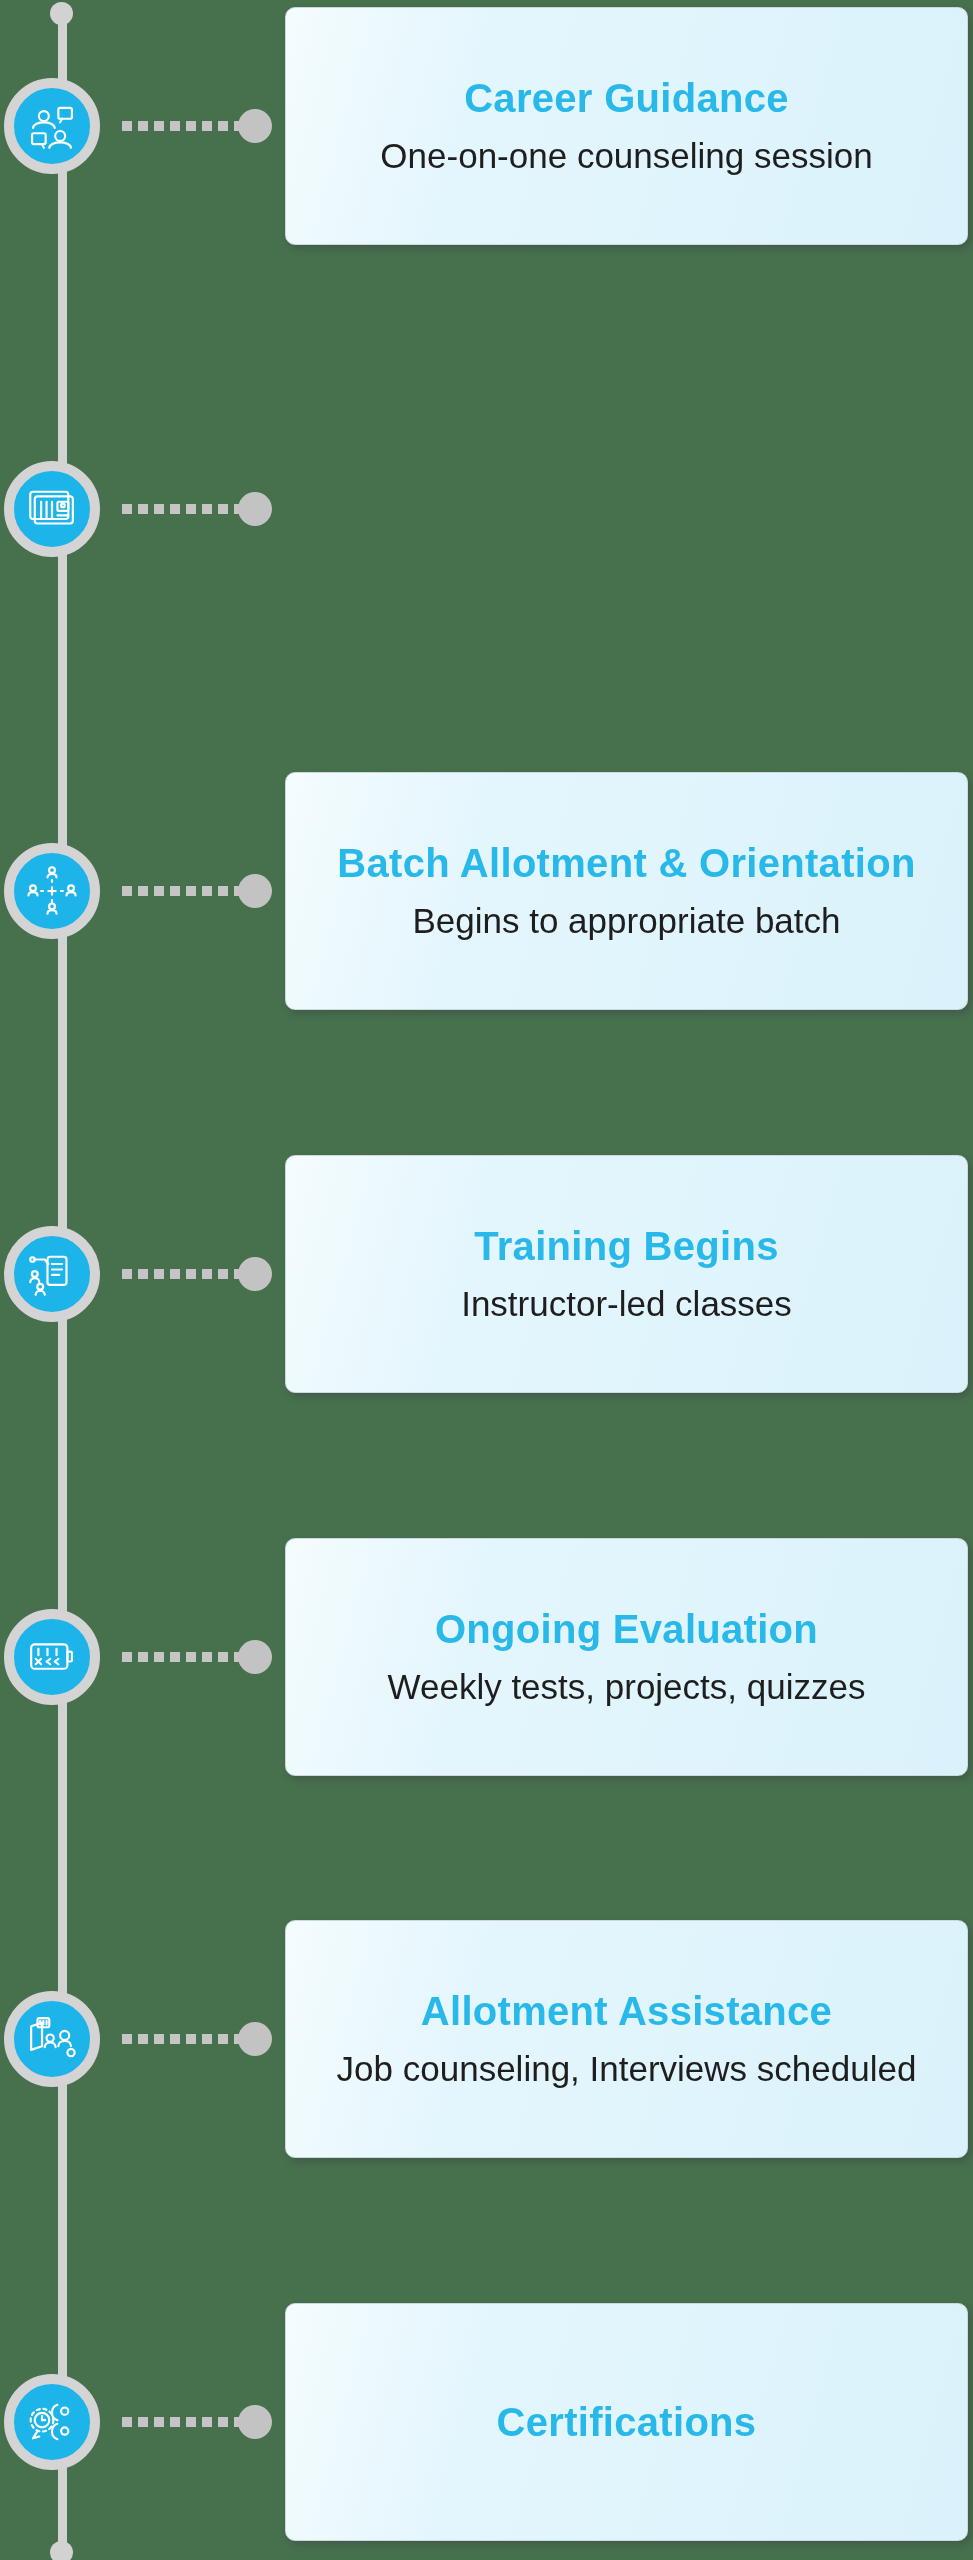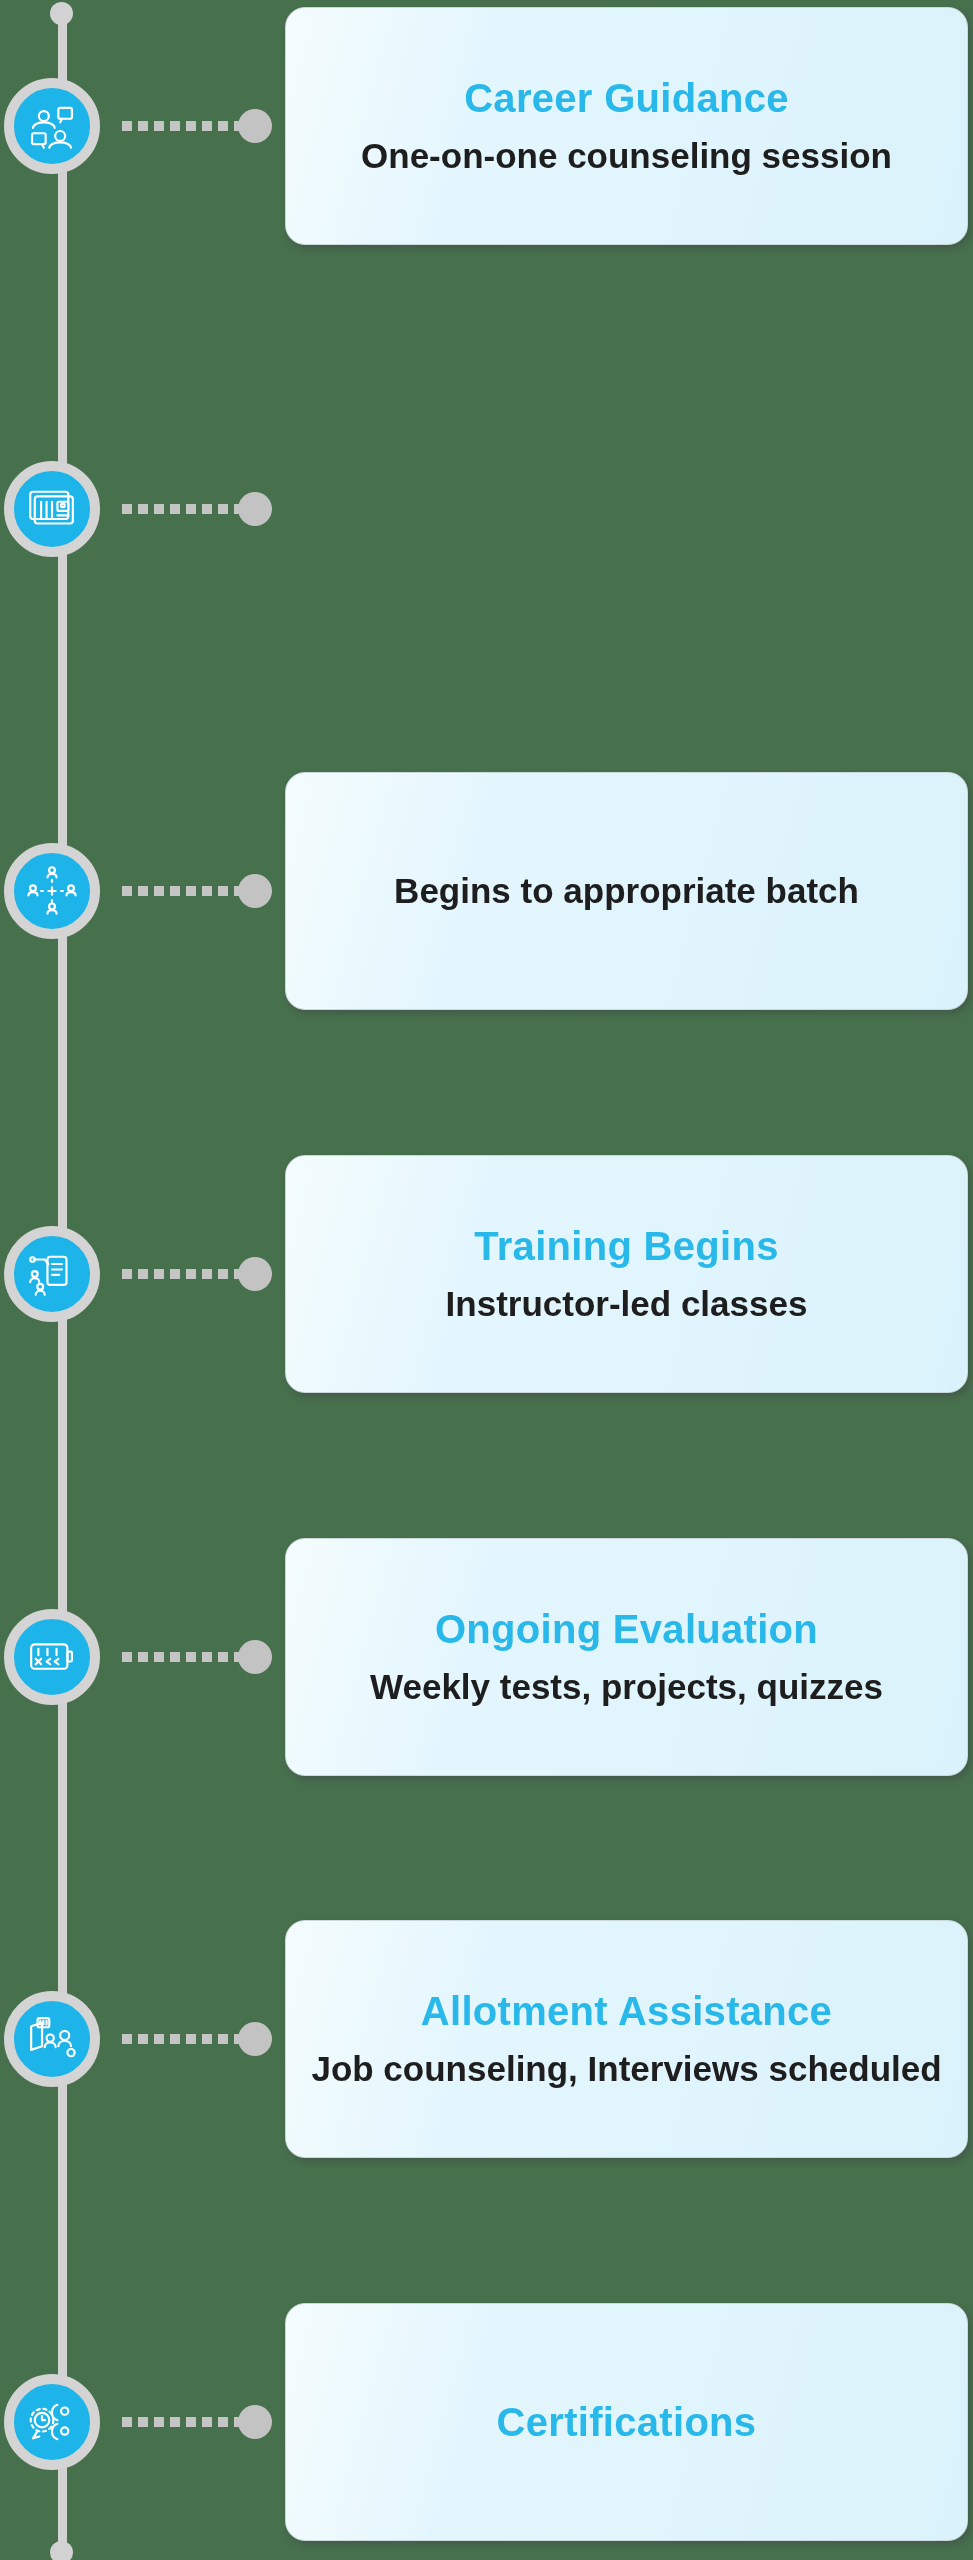--- a/index.html
+++ b/index.html
@@ -78,42 +78,42 @@
     background: #c3c3c3;
   }
 
   
   .card {
     position: absolute;
     left: 285px;
     right: 5px;
     top: 0;
     height: 100%;
-    border-radius: 20px;
+    border-radius: 10px;
     border: 1px solid #ccd8dd;
     background: linear-gradient(105deg, #f4fcfe 0%, #e4f6fd 28%, #daf2fb 100%);
     box-shadow: 3px 4px 6px rgba(60, 65, 70, 0.40);
     display: flex;
     flex-direction: column;
     align-items: center;
     justify-content: center;
     gap: 15px;
     text-align: center;
     padding: 0 18px;
   }
   .card .title {
     font-size: 40px;
     font-weight: 700;
     color: #29b8ea;
     white-space: nowrap;
     letter-spacing: 0.3px;
   }
   .card .subtitle {
     font-size: 35px;
-    font-weight: 700;
+    font-weight: 400;
     color: #1e1e1e;
     white-space: nowrap;
   }
 </style>
 </head>
 <body>
 
 <div class="canvas">
 
   <div class="vline"></div>
@@ -174,20 +174,21 @@
           <path d="M6,37 c0,-5 10,-5 10,0"></path>
         <circle cx="53" cy="29" r="3.2"></circle>
           <path d="M48,37 c0,-5 10,-5 10,0"></path>
         <circle cx="32" cy="49" r="3.2"></circle>
           <path d="M27,57 c0,-5 10,-5 10,0"></path>
       </svg>
     </div>
     <div class="connector"></div>
     <div class="connector-dot"></div>
     <div class="card">
+      <div class="title">Batch Allotment &amp; Orientation</div>
       <div class="subtitle">Begins to appropriate batch</div>
     </div>
   </section>
 
   <section class="step" style="top:1538px">
     <div class="icon-circle">
       <svg viewBox="0 0 64 64" width="58" height="58" fill="none" stroke="#ffffff" stroke-width="2.4" stroke-linecap="round" stroke-linejoin="round">
         <rect x="9" y="18" width="40" height="27" rx="4"></rect>
         <rect x="49" y="26" width="5" height="11" rx="1.5"></rect>
         <path d="M17,23 v7"></path>

